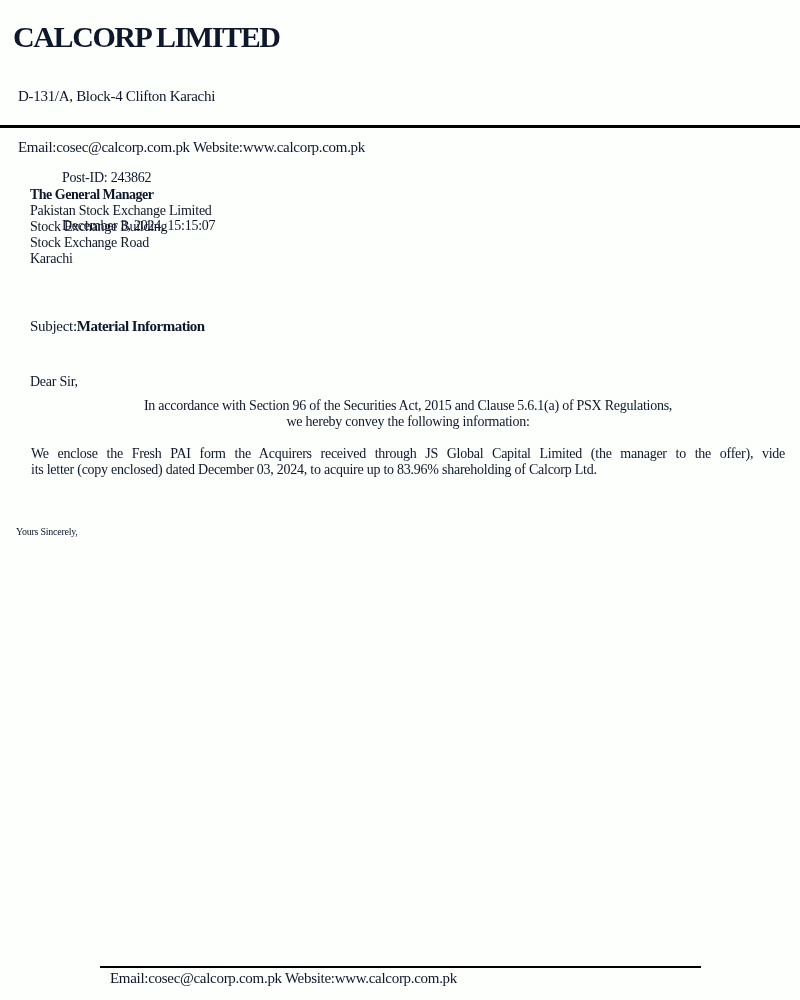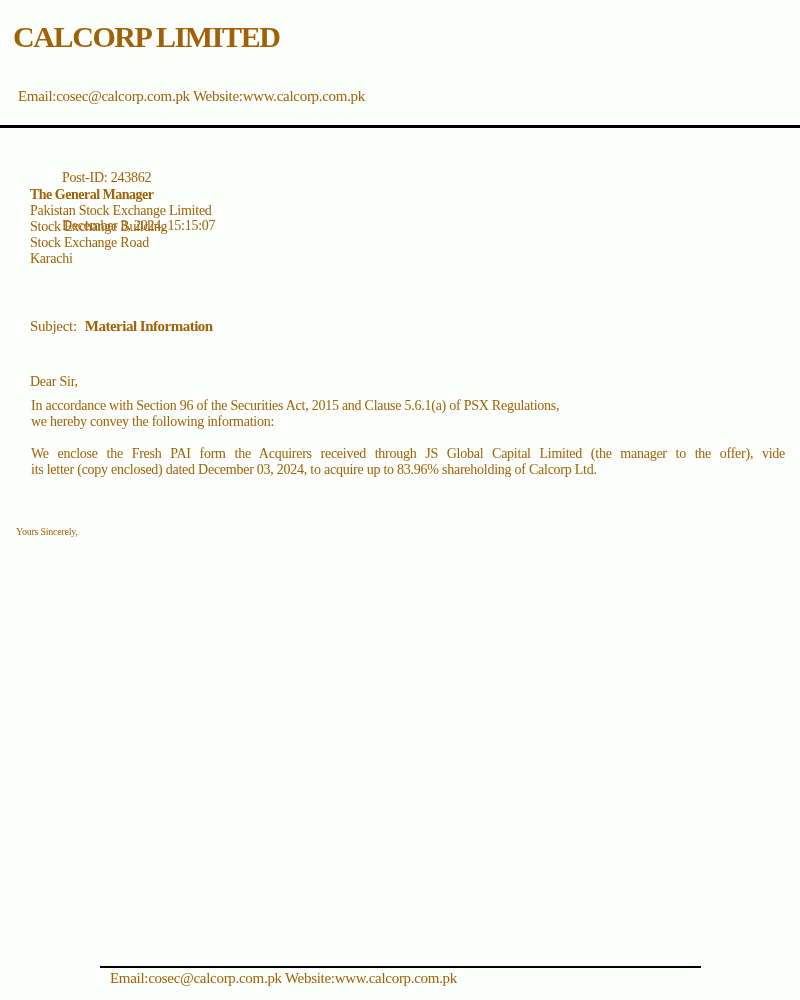--- a/index.html
+++ b/index.html
@@ -2,21 +2,21 @@
 <html><head>
 <meta charset="utf-8">
 <style>
   * { margin: 0; padding: 0; box-sizing: border-box; }
   html, body { background: #fcfffc; }
   .page {
     position: relative;
     width: 800px;
     height: 1000px;
     background: #fcfffc;
-    color: #a16207;
+    color: #0f172a;
     font-family: "Liberation Serif", serif;
     overflow: hidden;
   }
   .abs { position: absolute; }
 
   .company-title {
     left: 13px; top: 20px;
     font-size: 30px;
     font-weight: bold;
     letter-spacing: -1.4px;
@@ -50,35 +50,35 @@
   }
   .recipient-block .bold-line { font-weight: bold; letter-spacing: -0.5px; }
   .subject-line {
     left: 30px; top: 318px;
     font-size: 15px;
     letter-spacing: -0.3px;
   }
   .subject-line .subject-value {
     font-weight: bold;
     letter-spacing: -0.5px;
-    margin-left: 8px;
+    margin-left: 0;
   }
   .salutation {
     left: 30px; top: 374px;
     font-size: 14px;
     letter-spacing: -0.25px;
   }
   .para {
     left: 31px;
     width: 754px;
     font-size: 14px;
     letter-spacing: -0.25px;
     line-height: 16px;
   }
-  .para-1 { top: 398px; }
+  .para-1 { top: 398px; text-align: center; }
   .para-2 { top: 446px; }
   .line-justify-full {
     text-align: justify;
     text-align-last: justify;
   }
   .closing {
     left: 16px; top: 526px;
     font-size: 10px;
     letter-spacing: -0.25px;
   }
@@ -94,20 +94,21 @@
   }
 </style>
 </head>
 <body>
 
 <div class="page">
 
   <div class="abs company-title">CALCORP LIMITED</div>
 
   <div class="abs header-address">
+    <div>D-131/A, Block-4 Clifton Karachi</div>
     <div>Email:cosec@calcorp.com.pk Website:www.calcorp.com.pk</div>
   </div>
 
   <div class="abs rule-top"></div>
 
   <div class="abs meta-block">
     <div>Post-ID: 243862</div>
     <div>December 3, 2024, 15:15:07</div>
   </div>
 

